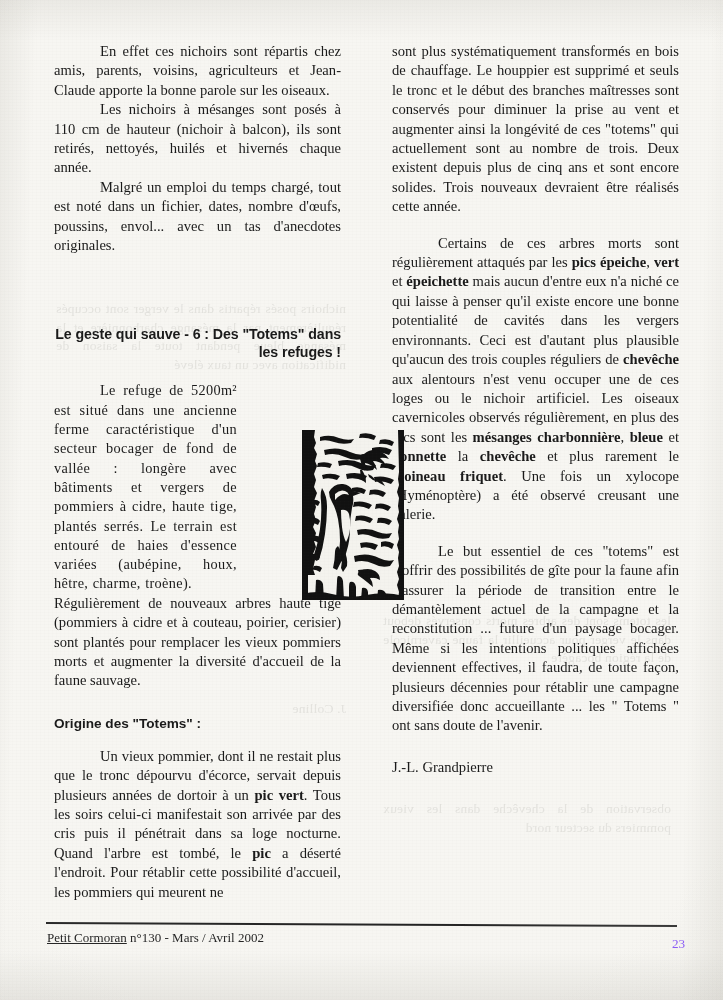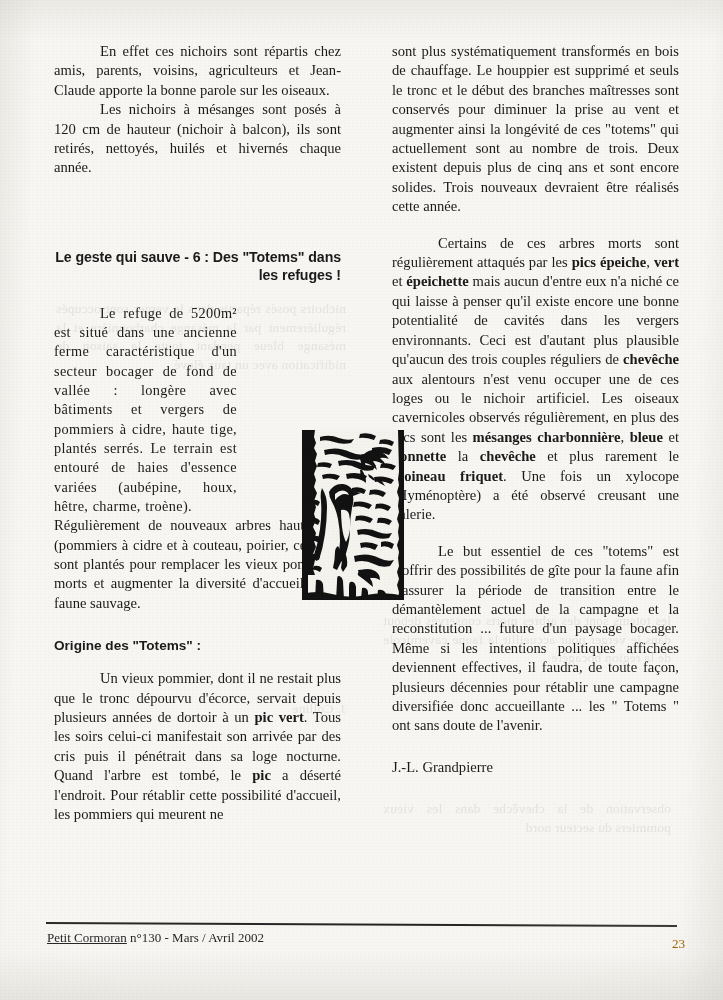--- a/index.html
+++ b/index.html
@@ -145,21 +145,21 @@
     color: #262626;
     white-space: nowrap;
   }
   .footer-left .mag { text-decoration: underline; }
   .footer-page {
     position: absolute;
     left: 672px;
     top: 936px;
     font-family: "Liberation Serif", serif;
     font-size: 13.2px;
-    color: #a16207;
+    color: #8b5cf6;
   }
 
   b, strong { font-weight: bold; }
 </style>
 </head>
 <body>
 
 <div class="page">
 
   <div class="paper-tone"></div>
@@ -168,22 +168,23 @@
   <div class="bleed" style="left:56px; top:700px; width:290px;">J. Colline</div>
   <div class="bleed" style="left:383px; top:612px; width:288px;">les totems sont des arbres morts conservés debout dans le verger pour accueillir la faune cavernicole de la région bocagère</div>
   <div class="bleed" style="left:383px; top:800px; width:288px;">observation de la chevêche dans les vieux pommiers du secteur nord</div>
 
   <div class="content">
 
     <div class="col col-left">
 
       <p class="body">En effet ces nichoirs sont répartis chez amis, parents, voisins, agriculteurs et Jean-Claude apporte la bonne parole sur les oiseaux.</p>
 
-      <p class="body">Les nichoirs à mésanges sont posés à 120 cm de hauteur (nichoir à balcon), ils sont retirés, nettoyés, huilés et hivernés chaque année.</p>
-
+      <p class="body">Les nichoirs à mésanges sont posés à 110 cm de hauteur (nichoir à balcon), ils sont retirés, nettoyés, huilés et hivernés chaque année.</p>
+
+      <p class="body">Malgré un emploi du temps chargé, tout est noté dans un fichier, dates, nombre d'œufs, poussins, envol... avec un tas d'anecdotes originales.</p>
 
 
       <div style="height:70px"></div>
 
       <h2 class="section-title">Le geste qui sauve - 6 : Des "Totems" dans les refuges !</h2>
 
       <div style="height:20px"></div>
 
       <p class="body tracked" style="padding-right:104px;">Le refuge de 5200m² est situé dans une ancienne ferme caractéristique d'un secteur bocager de fond de vallée : longère avec bâtiments et vergers de pommiers à cidre, haute tige, plantés serrés. Le terrain est entouré de haies d'essence variées (aubépine, houx, hêtre, charme, troène).</p>
 

